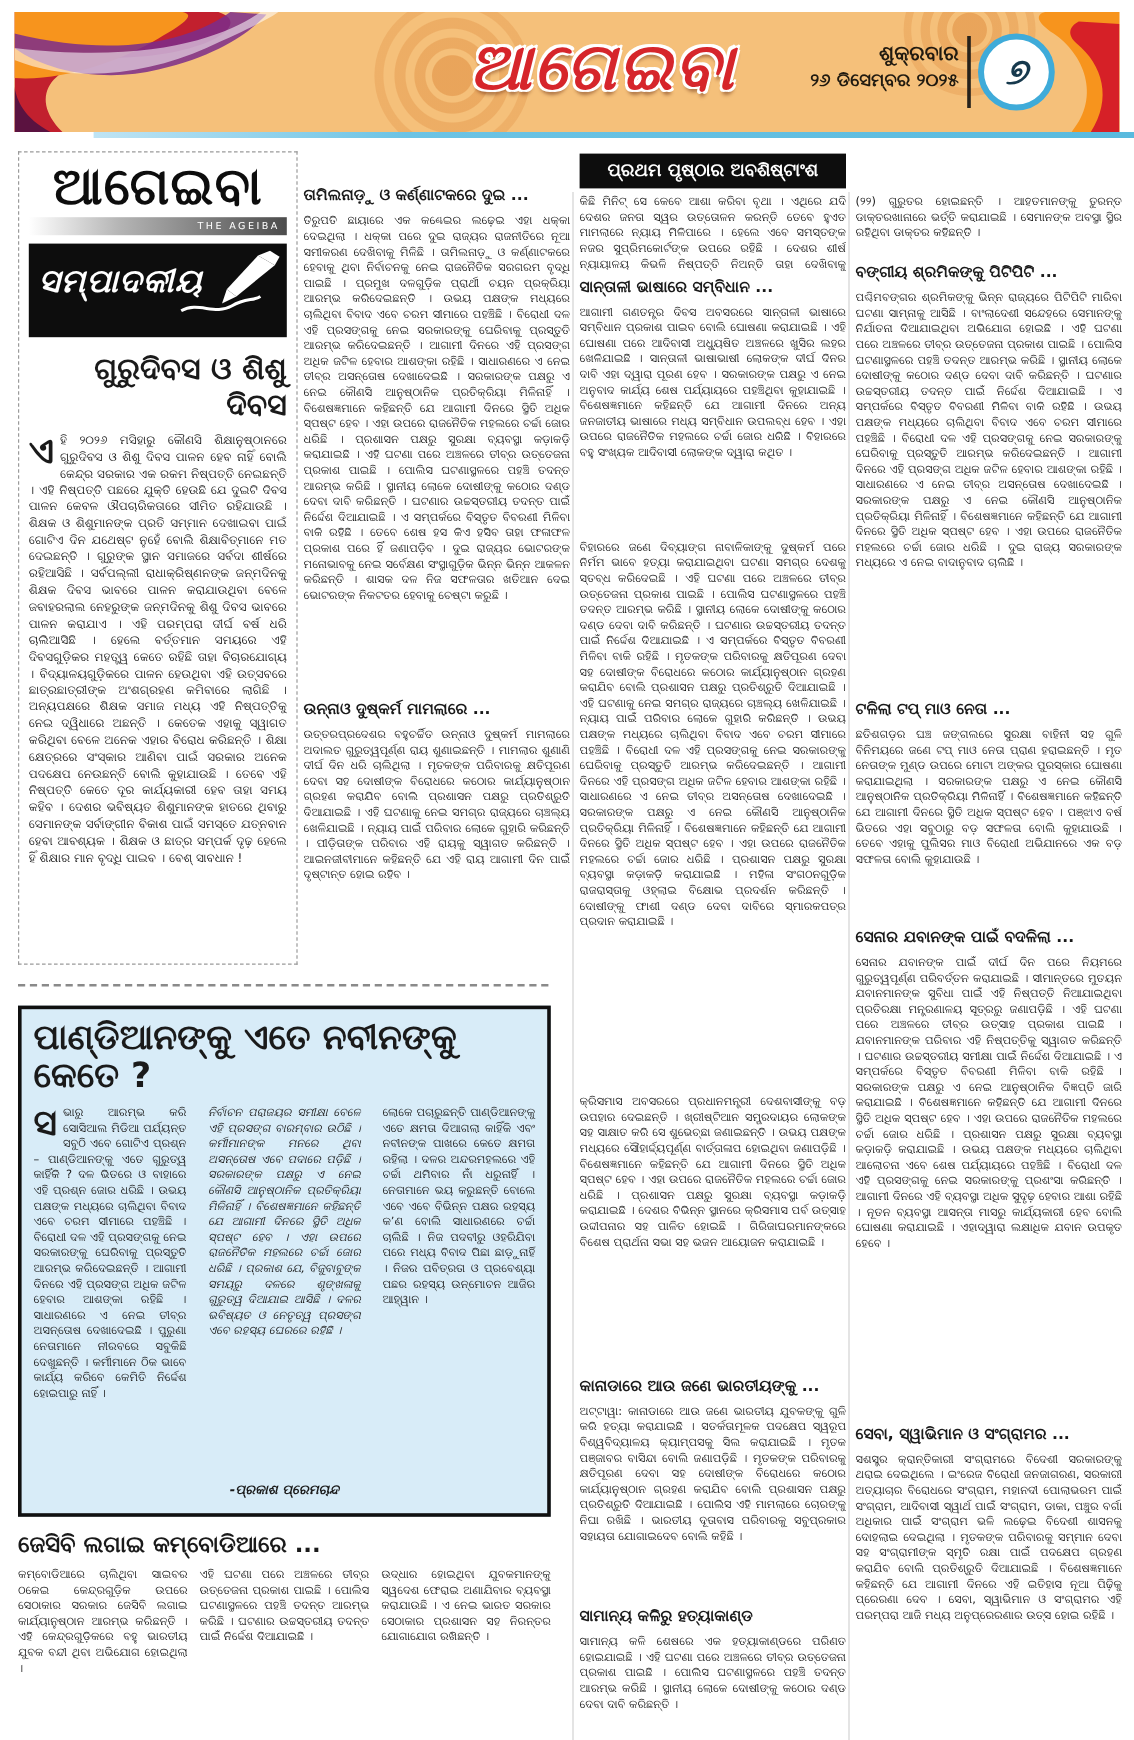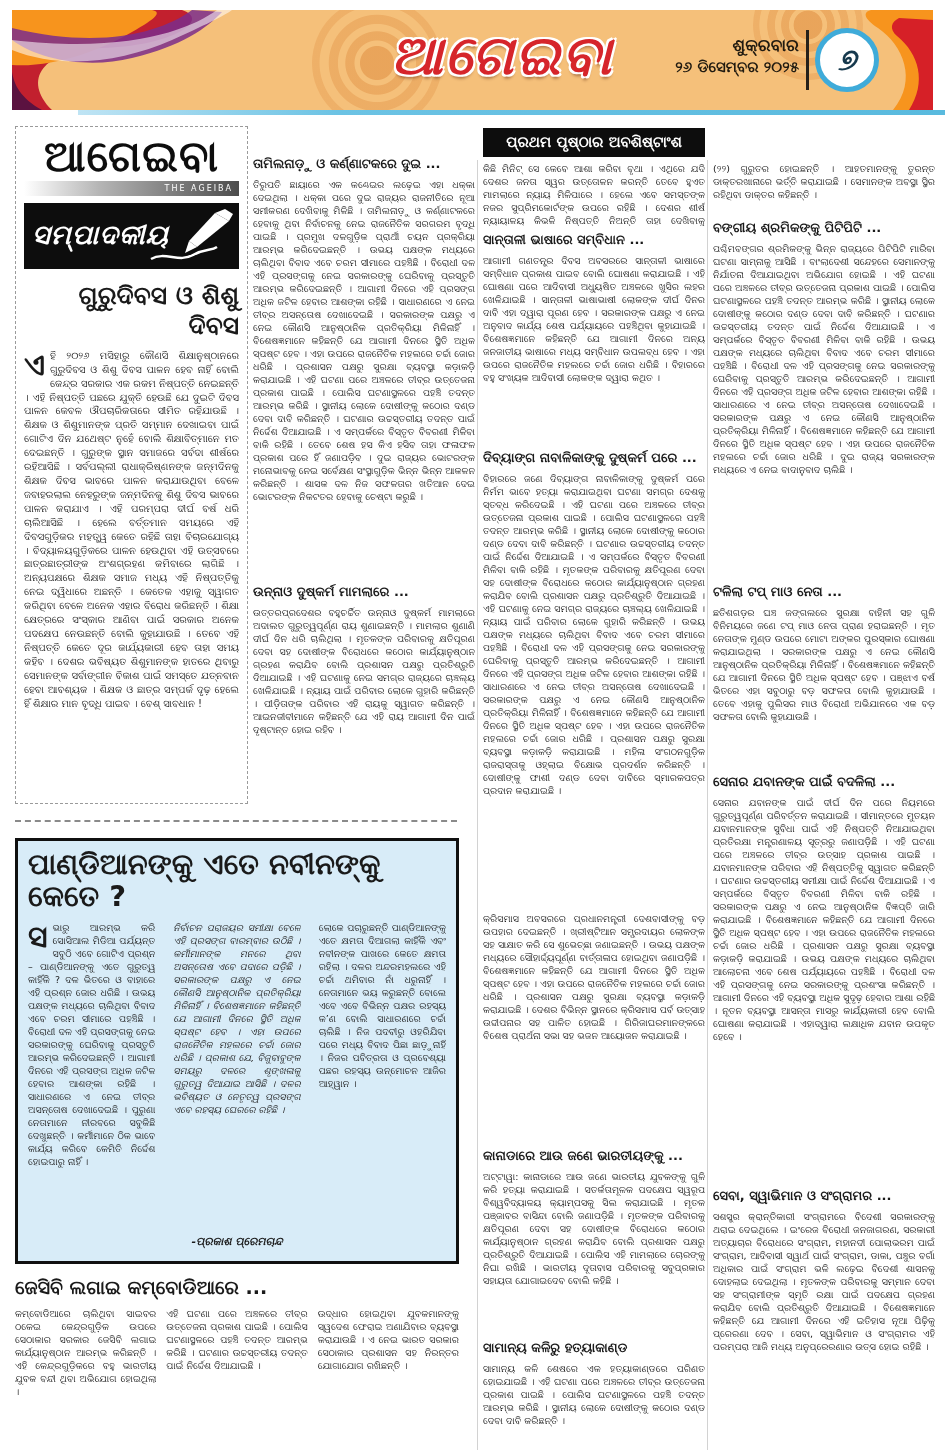--- a/index.html
+++ b/index.html
@@ -14,21 +14,21 @@
   .dateblock .day{font-size:17px;}
   .dateblock .date{font-size:15px;}
   .vrule-hdr{right:124px;top:20px;width:3px;height:60px;background:#26211a;}
   .pagecircle{right:54px;top:18px;width:54px;height:54px;background:#fff;border:5px solid #3fabd9;border-radius:50%;
     display:flex;align-items:center;justify-content:center;font-size:30px;font-weight:800;font-style:italic;color:#16394d;}
   .bluestrip{left:78px;top:110px;right:0;height:5px;background:linear-gradient(90deg,#bfe4f4,#6cc3e4 30%,#59bade);}
   
   .edcol{left:15px;top:126px;width:233px;height:678px;border:1px dashed #9a9a9a;box-sizing:border-box;padding:8px 8px 4px;}
   .edlogo{font-size:43px;font-weight:800;text-align:center;letter-spacing:1px;line-height:1.02;color:#0d0d0d;}
   .edlogobar{height:15px;margin-top:2px;background:linear-gradient(90deg,#ffffff,#b5b5b5 35%,#4c4c4c);color:#fff;font-size:8px;letter-spacing:2px;text-align:right;line-height:15px;padding-right:6px;}
-  .edband{margin-top:7px;background:#0d0d0d;height:66px;position:relative;color:#fff;}
+  .edband{margin-top:7px;background:#0d0d0d;height:78px;position:relative;color:#fff;}
   .edband .lbl{position:absolute;left:8px;top:16px;font-size:27px;font-weight:800;font-style:italic;letter-spacing:1px;}
   .edband svg{position:absolute;right:4px;top:4px;}
   .edhead{font-size:25px;font-weight:800;text-align:right;margin:12px 0 8px;}
   .edbody{font-size:10px;line-height:13.9px;text-align:justify;height:432px;overflow:hidden;}
   .dropcap::first-letter{float:left;font-size:30px;line-height:28px;padding:2px 5px 0 0;font-weight:700;}
   
   .secbar{left:483px;top:128px;width:222px;height:29px;background:#0d0d0d;color:#fff;font-size:15px;font-weight:800;text-align:center;line-height:29px;}
   
   .art h3{margin:0 0 6px;font-size:13px;font-weight:800;line-height:1.2;}
   .art .bd{font-size:9.5px;line-height:13px;text-align:justify;overflow:hidden;}
@@ -108,21 +108,20 @@
 </div>
 
 <div class="abs art" style="left:483px;top:162px;width:222px;">
   <div class="bd" style="height:64px;">କିଛି ମିନିଟ୍ ସେ କେବେ ଆଶା କରିବା ବୃଥା । ଏଥିରେ ଯଦି ଦେଶର ଜନତା ସ୍ୱର ଉତ୍ତୋଳନ କରନ୍ତି ତେବେ ହୁଏତ ମାମଲାରେ ନ୍ୟାୟ ମିଳିପାରେ । ହେଲେ ଏବେ ସମସ୍ତଙ୍କ ନଜର ସୁପ୍ରିମକୋର୍ଟଙ୍କ ଉପରେ ରହିଛି । ଦେଶର ଶୀର୍ଷ ନ୍ୟାୟାଳୟ କିଭଳି ନିଷ୍ପତ୍ତି ନିଅନ୍ତି ତାହା ଦେଖିବାକୁ ସମସ୍ତେ ଅପେକ୍ଷାରେ ଅଛନ୍ତି ।</div>
 </div>
 <div class="abs art" style="left:483px;top:232px;width:222px;">
   <h3>ସାନ୍ତାଳୀ ଭାଷାରେ ସମ୍ବିଧାନ ...</h3>
   <div class="bd" style="height:182px;">ଆଗାମୀ ଗଣତନ୍ତ୍ର ଦିବସ ଅବସରରେ ସାନ୍ତାଳୀ ଭାଷାରେ ସମ୍ବିଧାନ ପ୍ରକାଶ ପାଇବ ବୋଲି ଘୋଷଣା କରାଯାଇଛି । ଏହି ଘୋଷଣା ପରେ ଆଦିବାସୀ ଅଧ୍ୟୁଷିତ ଅଞ୍ଚଳରେ ଖୁସିର ଲହର ଖେଳିଯାଇଛି । ସାନ୍ତାଳୀ ଭାଷାଭାଷୀ ଲୋକଙ୍କ ଦୀର୍ଘ ଦିନର ଦାବି ଏହା ଦ୍ୱାରା ପୂରଣ ହେବ । ସରକାରଙ୍କ ପକ୍ଷରୁ ଏ ନେଇ ଅନୁବାଦ କାର୍ଯ୍ୟ ଶେଷ ପର୍ଯ୍ୟାୟରେ ପହଞ୍ଚିଥିବା କୁହାଯାଇଛି । ବିଶେଷଜ୍ଞମାନେ କହିଛନ୍ତି ଯେ ଆଗାମୀ ଦିନରେ ଅନ୍ୟ ଜନଜାତୀୟ ଭାଷାରେ ମଧ୍ୟ ସମ୍ବିଧାନ ଉପଲବ୍ଧ ହେବ । ଏହା ଉପରେ ରାଜନୈତିକ ମହଲରେ ଚର୍ଚ୍ଚା ଜୋର ଧରିଛି । ବିହାରରେ ବହୁ ସଂଖ୍ୟକ ଆଦିବାସୀ ଲୋକଙ୍କ ଦ୍ୱାରା କଥିତ ।</div>
 </div>
 <div class="abs art" style="left:483px;top:450px;width:222px;">
-  <h3>ଦିବ୍ୟାଙ୍ଗ ନାବାଳିକାଙ୍କୁ ଦୁଷ୍କର୍ମ ପରେ ...</h3>
   <div class="bd" style="height:422px;">ବିହାରରେ ଜଣେ ଦିବ୍ୟାଙ୍ଗ ନାବାଳିକାଙ୍କୁ ଦୁଷ୍କର୍ମ ପରେ ନିର୍ମମ ଭାବେ ହତ୍ୟା କରାଯାଇଥିବା ଘଟଣା ସମଗ୍ର ଦେଶକୁ ସ୍ତବ୍ଧ କରିଦେଇଛି । ଏହି ଘଟଣା ପରେ ଅଞ୍ଚଳରେ ତୀବ୍ର ଉତ୍ତେଜନା ପ୍ରକାଶ ପାଇଛି । ପୋଲିସ ଘଟଣାସ୍ଥଳରେ ପହଞ୍ଚି ତଦନ୍ତ ଆରମ୍ଭ କରିଛି । ସ୍ଥାନୀୟ ଲୋକେ ଦୋଷୀଙ୍କୁ କଠୋର ଦଣ୍ଡ ଦେବା ଦାବି କରିଛନ୍ତି । ଘଟଣାର ଉଚ୍ଚସ୍ତରୀୟ ତଦନ୍ତ ପାଇଁ ନିର୍ଦ୍ଦେଶ ଦିଆଯାଇଛି । ଏ ସମ୍ପର୍କରେ ବିସ୍ତୃତ ବିବରଣୀ ମିଳିବା ବାକି ରହିଛି । ମୃତକଙ୍କ ପରିବାରକୁ କ୍ଷତିପୂରଣ ଦେବା ସହ ଦୋଷୀଙ୍କ ବିରୋଧରେ କଠୋର କାର୍ଯ୍ୟାନୁଷ୍ଠାନ ଗ୍ରହଣ କରାଯିବ ବୋଲି ପ୍ରଶାସନ ପକ୍ଷରୁ ପ୍ରତିଶ୍ରୁତି ଦିଆଯାଇଛି । ଏହି ଘଟଣାକୁ ନେଇ ସମଗ୍ର ରାଜ୍ୟରେ ଚାଞ୍ଚଲ୍ୟ ଖେଳିଯାଇଛି । ନ୍ୟାୟ ପାଇଁ ପରିବାର ଲୋକେ ଗୁହାରି କରିଛନ୍ତି । ଉଭୟ ପକ୍ଷଙ୍କ ମଧ୍ୟରେ ଚାଲିଥିବା ବିବାଦ ଏବେ ଚରମ ସୀମାରେ ପହଞ୍ଚିଛି । ବିରୋଧୀ ଦଳ ଏହି ପ୍ରସଙ୍ଗକୁ ନେଇ ସରକାରଙ୍କୁ ଘେରିବାକୁ ପ୍ରସ୍ତୁତି ଆରମ୍ଭ କରିଦେଇଛନ୍ତି । ଆଗାମୀ ଦିନରେ ଏହି ପ୍ରସଙ୍ଗ ଅଧିକ ଜଟିଳ ହେବାର ଆଶଙ୍କା ରହିଛି । ସାଧାରଣରେ ଏ ନେଇ ତୀବ୍ର ଅସନ୍ତୋଷ ଦେଖାଦେଇଛି । ସରକାରଙ୍କ ପକ୍ଷରୁ ଏ ନେଇ କୌଣସି ଆନୁଷ୍ଠାନିକ ପ୍ରତିକ୍ରିୟା ମିଳିନାହିଁ । ବିଶେଷଜ୍ଞମାନେ କହିଛନ୍ତି ଯେ ଆଗାମୀ ଦିନରେ ସ୍ଥିତି ଅଧିକ ସ୍ପଷ୍ଟ ହେବ । ଏହା ଉପରେ ରାଜନୈତିକ ମହଲରେ ଚର୍ଚ୍ଚା ଜୋର ଧରିଛି । ପ୍ରଶାସନ ପକ୍ଷରୁ ସୁରକ୍ଷା ବ୍ୟବସ୍ଥା କଡ଼ାକଡ଼ି କରାଯାଇଛି । ମହିଳା ସଂଗଠନଗୁଡ଼ିକ ରାଜରାସ୍ତାକୁ ଓହ୍ଲାଇ ବିକ୍ଷୋଭ ପ୍ରଦର୍ଶନ କରିଛନ୍ତି । ଦୋଷୀଙ୍କୁ ଫାଶୀ ଦଣ୍ଡ ଦେବା ଦାବିରେ ସ୍ମାରକପତ୍ର ପ୍ରଦାନ କରାଯାଇଛି ।</div>
 </div>
 <div class="abs art" style="left:483px;top:912px;width:222px;">
   <div class="bd" style="height:198px;">କ୍ରିସମାସ ଅବସରରେ ପ୍ରଧାନମନ୍ତ୍ରୀ ଦେଶବାସୀଙ୍କୁ ବଡ଼ ଉପହାର ଦେଇଛନ୍ତି । ଖ୍ରୀଷ୍ଟିଆନ ସମ୍ପ୍ରଦାୟର ଲୋକଙ୍କ ସହ ସାକ୍ଷାତ କରି ସେ ଶୁଭେଚ୍ଛା ଜଣାଇଛନ୍ତି । ଉଭୟ ପକ୍ଷଙ୍କ ମଧ୍ୟରେ ସୌହାର୍ଦ୍ଦ୍ୟପୂର୍ଣ୍ଣ ବାର୍ତ୍ତାଳାପ ହୋଇଥିବା ଜଣାପଡ଼ିଛି । ବିଶେଷଜ୍ଞମାନେ କହିଛନ୍ତି ଯେ ଆଗାମୀ ଦିନରେ ସ୍ଥିତି ଅଧିକ ସ୍ପଷ୍ଟ ହେବ । ଏହା ଉପରେ ରାଜନୈତିକ ମହଲରେ ଚର୍ଚ୍ଚା ଜୋର ଧରିଛି । ପ୍ରଶାସନ ପକ୍ଷରୁ ସୁରକ୍ଷା ବ୍ୟବସ୍ଥା କଡ଼ାକଡ଼ି କରାଯାଇଛି । ଦେଶର ବିଭିନ୍ନ ସ୍ଥାନରେ କ୍ରିସମାସ ପର୍ବ ଉତ୍ସାହ ଉଦ୍ଦୀପନାର ସହ ପାଳିତ ହୋଇଛି । ଗିରିଜାଘରମାନଙ୍କରେ ବିଶେଷ ପ୍ରାର୍ଥନା ସଭା ସହ ଭଜନ ଆୟୋଜନ କରାଯାଇଛି ।</div>
 </div>
 <div class="abs art" style="left:483px;top:1148px;width:222px;">
   <h3>କାନାଡାରେ ଆଉ ଜଣେ ଭାରତୀୟଙ୍କୁ ...</h3>
   <div class="bd" style="height:154px;">ଅଟ୍ଟାୱା: କାନାଡାରେ ଆଉ ଜଣେ ଭାରତୀୟ ଯୁବକଙ୍କୁ ଗୁଳି କରି ହତ୍ୟା କରାଯାଇଛି । ସତର୍କତାମୂଳକ ପଦକ୍ଷେପ ସ୍ୱରୂପ ବିଶ୍ୱବିଦ୍ୟାଳୟ କ୍ୟାମ୍ପସକୁ ସିଲ କରାଯାଇଛି । ମୃତକ ପଞ୍ଜାବର ବାସିନ୍ଦା ବୋଲି ଜଣାପଡ଼ିଛି । ମୃତକଙ୍କ ପରିବାରକୁ କ୍ଷତିପୂରଣ ଦେବା ସହ ଦୋଷୀଙ୍କ ବିରୋଧରେ କଠୋର କାର୍ଯ୍ୟାନୁଷ୍ଠାନ ଗ୍ରହଣ କରାଯିବ ବୋଲି ପ୍ରଶାସନ ପକ୍ଷରୁ ପ୍ରତିଶ୍ରୁତି ଦିଆଯାଇଛି । ପୋଲିସ ଏହି ମାମଲାରେ ଚୋରଙ୍କୁ ନିଘା ରଖିଛି । ଭାରତୀୟ ଦୂତାବାସ ପରିବାରକୁ ସବୁପ୍ରକାର ସହାୟତା ଯୋଗାଇଦେବ ବୋଲି କହିଛି ।</div>
 </div>
 <div class="abs art" style="left:483px;top:1340px;width:222px;">

